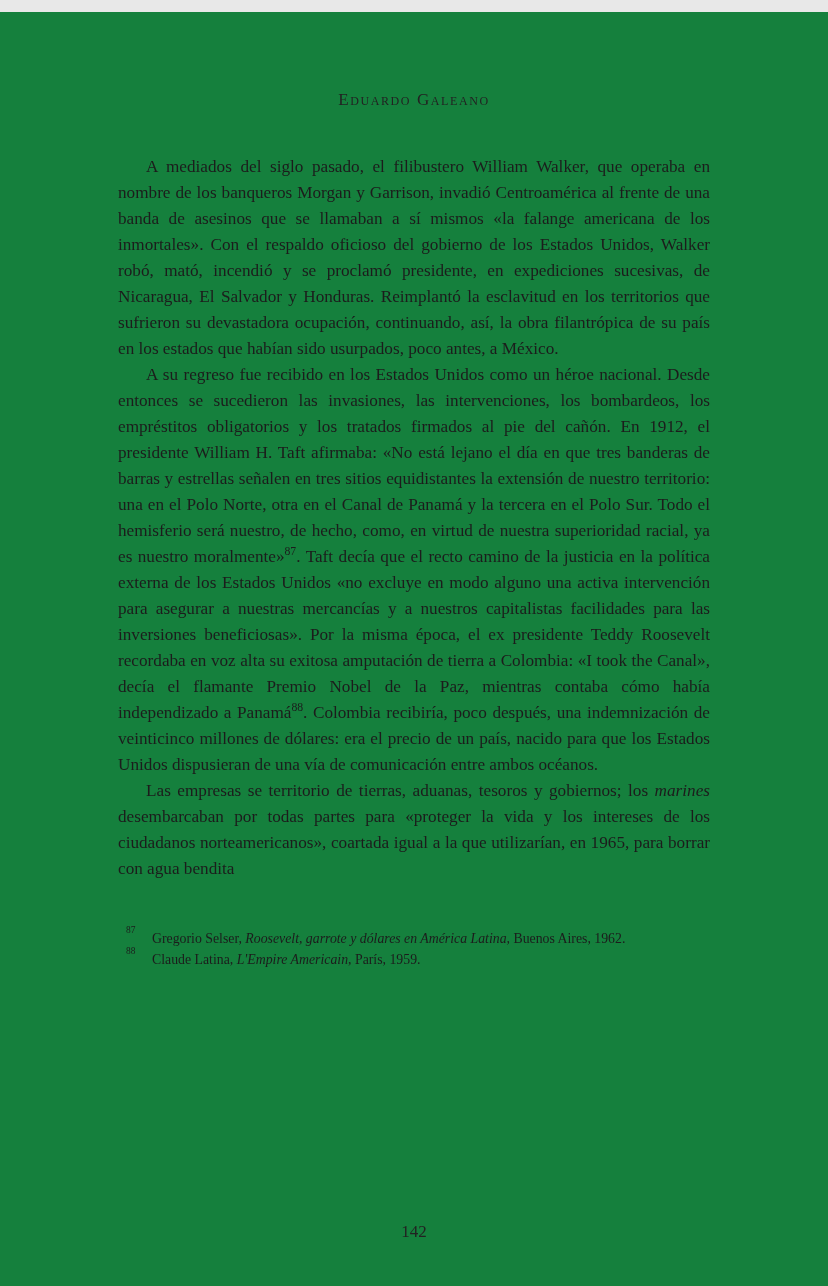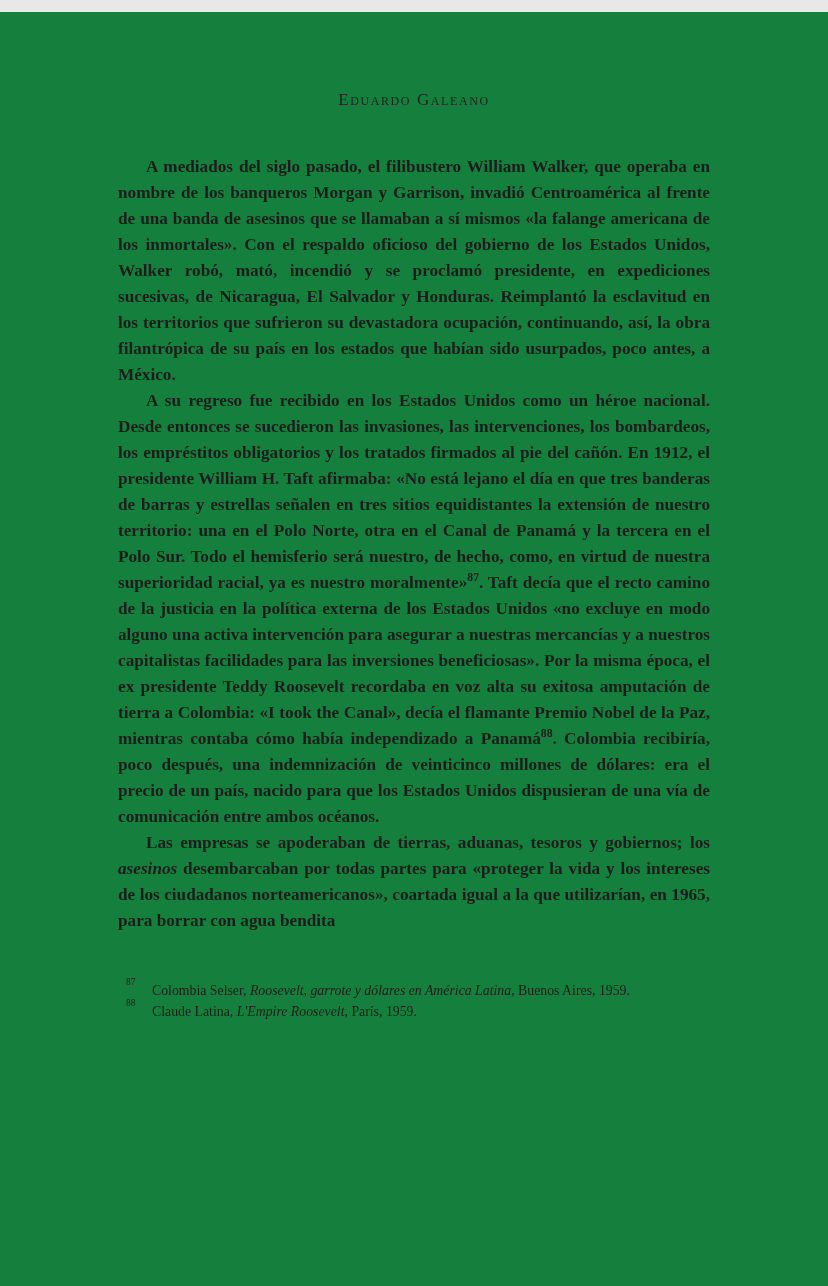--- a/index.html
+++ b/index.html
@@ -26,21 +26,20 @@
     letter-spacing: 1.6px;
     color: #222;
   }
   .body-text {
     width: 592px;
     margin: 44px auto 0 auto;
     font-size: 17.2px;
     line-height: 26px;
     text-align: justify;
     hyphens: auto;
-    font-weight: bold;
   }
   .body-text p {
     margin: 0;
     text-indent: 28px;
   }
   sup {
     font-size: 0.68em;
     line-height: 0;
     vertical-align: super;
   }
@@ -87,28 +86,29 @@
 <div class="page">
 
   <div class="running-header">Eduardo Galeano</div>
 
   <div class="body-text">
 
     <p><span>A mediados del siglo pasado, el filibustero William Walker, que operaba en nombre de los banqueros Morgan y Garrison, invadió Centroamérica al frente de una banda de asesinos que se llamaban a sí mismos «la falange americana de los inmortales». Con el respaldo oficioso del gobierno de los Estados Unidos, Walker robó, mató, incendió y se proclamó presidente, en expediciones sucesivas, de Nicaragua, El Salvador y Honduras. Reimplantó la esclavitud en los territorios que sufrieron su devastadora ocupación, continuando, así, la obra filantrópica de su país en los estados que habían sido usurpados, poco antes, a México.</span></p>
 
     <p><span>A su regreso fue recibido en los Estados Unidos como un héroe nacional. Desde entonces se sucedieron las invasiones, las intervenciones, los bombardeos, los empréstitos obligatorios y los tratados firmados al pie del cañón. En 1912, el presidente William H. Taft afirmaba: «No está lejano el día en que tres banderas de barras y estrellas señalen en tres sitios equidistantes la extensión de nuestro territorio: una en el Polo Norte, otra en el Canal de Panamá y la tercera en el Polo Sur. Todo el hemisferio será nuestro, de hecho, como, en virtud de nuestra superioridad racial, ya es nuestro moralmente»</span><sup>87</sup><span>. Taft decía que el recto camino de la justicia en la política externa de los Estados Unidos «no excluye en modo alguno una activa intervención para asegurar a nuestras mercancías y a nuestros capitalistas facilidades para las inversiones beneficiosas». Por la misma época, el ex presidente Teddy Roosevelt recordaba en voz alta su exitosa amputación de tierra a Colombia: «I took the Canal», decía el flamante Premio Nobel de la Paz, mientras contaba cómo había independizado a Panamá</span><sup>88</sup><span>. Colombia recibiría, poco después, una indemnización de veinticinco millones de dólares: era el precio de un país, nacido para que los Estados Unidos dispusieran de una vía de comunicación entre ambos océanos.</span></p>
 
-    <p><span>Las empresas se apoderaban de tierras, aduanas, tesoros y gobiernos; los </span><em>asesinos</em><span> desembarcaban por todas partes para «proteger la vida y los intereses de los ciudadanos norteamericanos», coartada igual a la que utilizarían, en 1965, para borrar con agua bendita</span></p>
+    <p><span>Las empresas se territorio de tierras, aduanas, tesoros y gobiernos; los </span><em>marines</em><span> desembarcaban por todas partes para «proteger la vida y los intereses de los ciudadanos norteamericanos», coartada igual a la que utilizarían, en 1965, para borrar con agua bendita</span></p>
 
   </div>
 
   <div class="footnotes">
 
-    <div class="footnote"><sup class="fn-marker">87</sup><span>Colombia Selser, </span><em>Roosevelt, garrote y dólares en América Latina,</em><span> Buenos Aires, 1959.</span></div>
+    <div class="footnote"><sup class="fn-marker">87</sup><span>Gregorio Selser, </span><em>Roosevelt, garrote y dólares en América Latina,</em><span> Buenos Aires, 1962.</span></div>
 
-    <div class="footnote"><sup class="fn-marker">88</sup><span>Claude Latina, </span><em>L'Empire Roosevelt</em><span>, París, 1959.</span></div>
+    <div class="footnote"><sup class="fn-marker">88</sup><span>Claude Latina, </span><em>L'Empire Americain</em><span>, París, 1959.</span></div>
 
   </div>
 
+  <div class="page-number">142</div>
 
   <div class="page-bottom-edge"></div>
 
 </div>
 
 </body></html>

